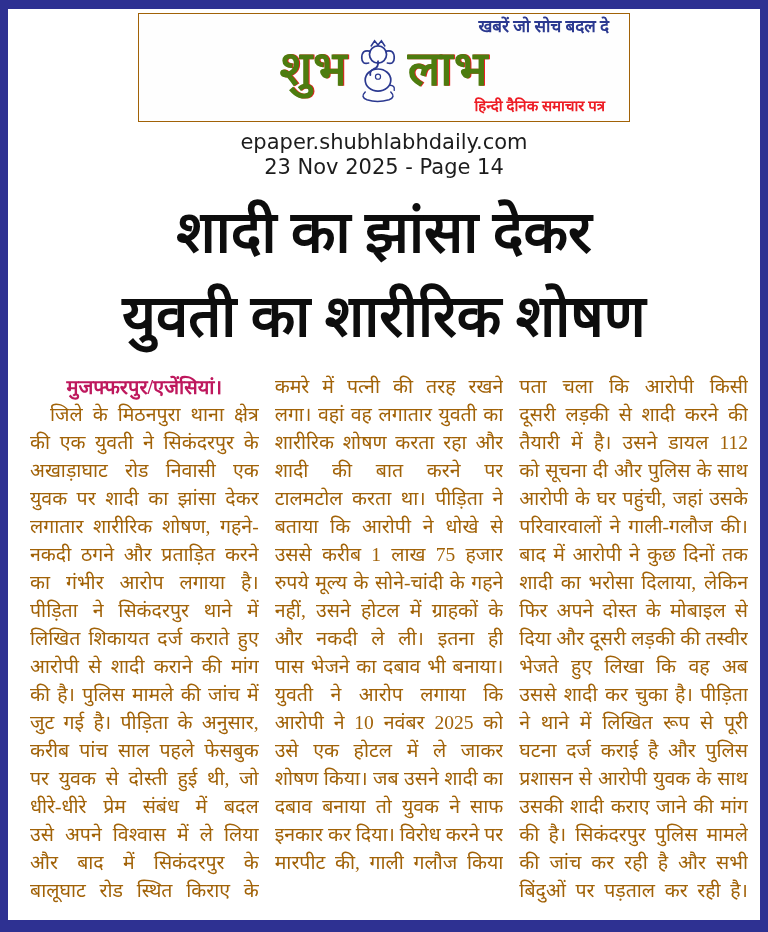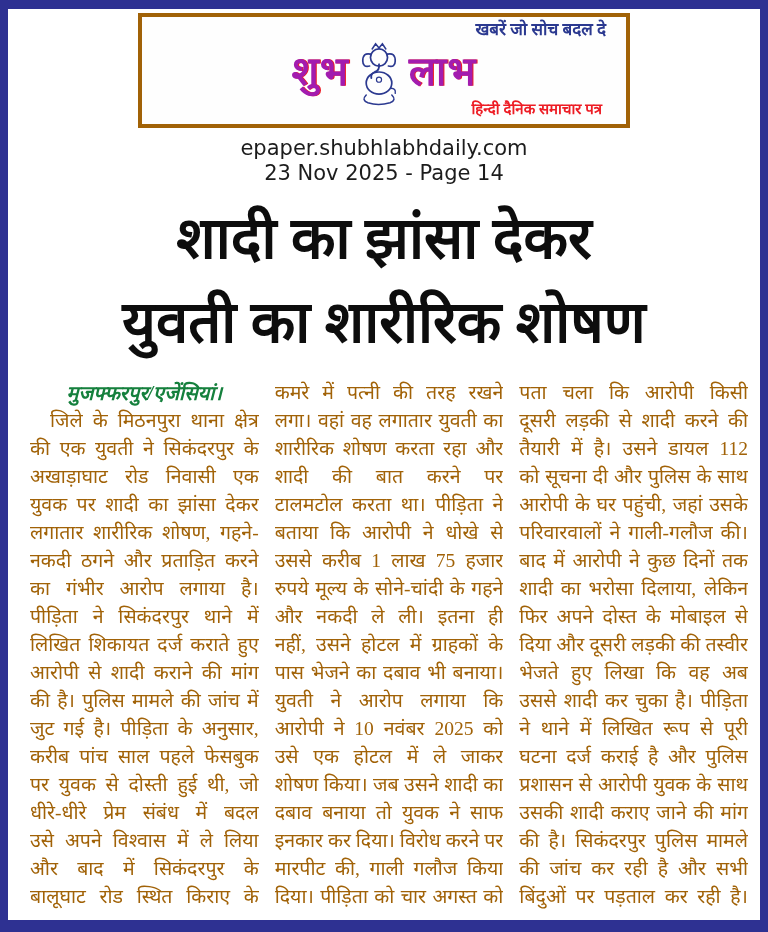--- a/index.html
+++ b/index.html
@@ -19,43 +19,43 @@
     border-bottom: 12px solid #2e3192;
   }
 
   
   .masthead { text-align: center; }
   .logo-box {
     display: inline-block;
     margin-top: 4px;
     width: 492px;
     background: #fefefe;
-    border: 4px solid #a16207;
+    border: 1px solid #a16207;
     padding: 3px 14px 6px 14px;
     text-align: right;
   }
   .tagline {
     color: #2b3990;
     font-weight: bold;
     font-size: 17px;
     line-height: 19px;
     padding-right: 6px;
     font-family: "Liberation Serif", serif;
   }
   .logo-row {
     display: flex;
     align-items: center;
     justify-content: center;
     gap: 4px;
     margin-top: -2px;
   }
   .logo-word {
-    color: #a21caf;
-    font-weight: bold;
-    font-size: 40px;
+    color: #4d7c0f;
+    font-weight: bold;
+    font-size: 48px;
     line-height: 66px;
     letter-spacing: 1px;
     text-shadow: 1px 0 #ed1c24;
   }
   .ganesha { display: inline-block; width: 52px; height: 70px; }
   .subtitle {
     color: #ed1c24;
     font-weight: bold;
     font-size: 15px;
     line-height: 17px;
@@ -95,22 +95,21 @@
     gap: 16px;
     padding: 8px 12px 0 22px;
     margin-top: 6px;
   }
   .col { flex: 1 1 0; min-width: 0; }
   .dateline {
     font-weight: bold;
     text-align: center;
     font-size: 20px;
     line-height: 28px;
-    color: #15803d;
-    font-style: italic;
+    color: #be185d;
   }
   .col-lines > div {
     font-size: 19.5px;
     line-height: 28px;
     color: #a16207;
     text-align: justify;
     text-align-last: justify;
     white-space: nowrap;
     overflow: hidden;
   }
@@ -179,31 +178,30 @@
     <div class="col">
       <div class="col-lines">
           <div>कमरे में पत्नी की तरह रखने</div>
           <div>लगा। वहां वह लगातार युवती का</div>
           <div>शारीरिक शोषण करता रहा और</div>
           <div>शादी की बात करने पर</div>
           <div>टालमटोल करता था। पीड़िता ने</div>
           <div>बताया कि आरोपी ने धोखे से</div>
           <div>उससे करीब 1 लाख 75 हजार</div>
           <div>रुपये मूल्य के सोने-चांदी के गहने</div>
+          <div>नहीं, उसने होटल में ग्राहकों के</div>
           <div>और नकदी ले ली। इतना ही</div>
-          <div>नहीं, उसने होटल में ग्राहकों के</div>
           <div>पास भेजने का दबाव भी बनाया।</div>
           <div>युवती ने आरोप लगाया कि</div>
           <div>आरोपी ने 10 नवंबर 2025 को</div>
           <div>उसे एक होटल में ले जाकर</div>
           <div>शोषण किया। जब उसने शादी का</div>
           <div>दबाव बनाया तो युवक ने साफ</div>
           <div>इनकार कर दिया। विरोध करने पर</div>
           <div>मारपीट की, गाली गलौज किया</div>
-          <div>दिया। पीड़िता को चार अगस्त को</div>
         </div>
     </div>
     <div class="col">
       <div class="col-lines">
           <div>पता चला कि आरोपी किसी</div>
           <div>दूसरी लड़की से शादी करने की</div>
           <div>तैयारी में है। उसने डायल 112</div>
           <div>को सूचना दी और पुलिस के साथ</div>
           <div>आरोपी के घर पहुंची, जहां उसके</div>
           <div>परिवारवालों ने गाली-गलौज की।</div>

